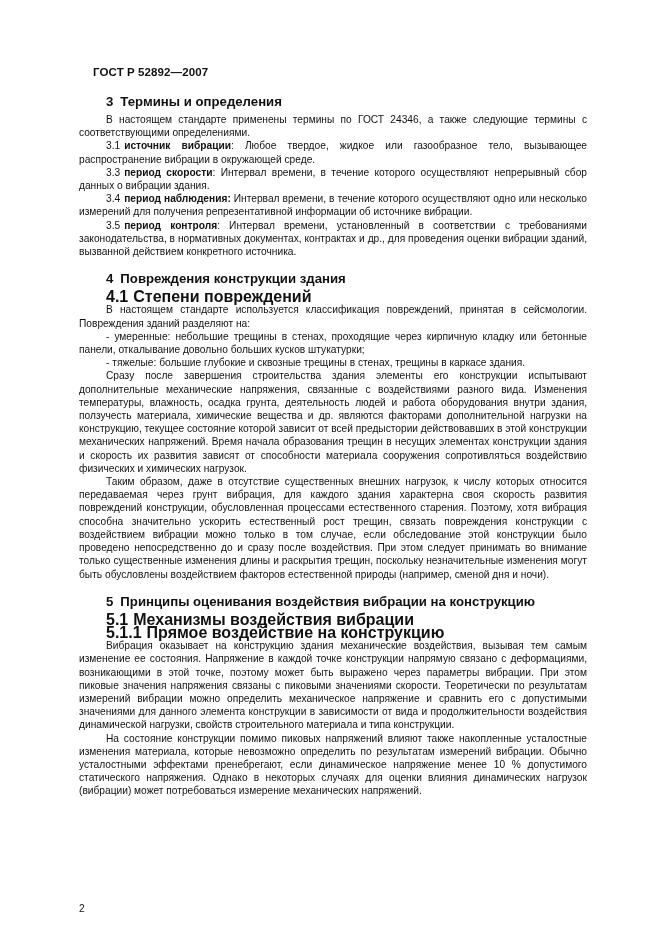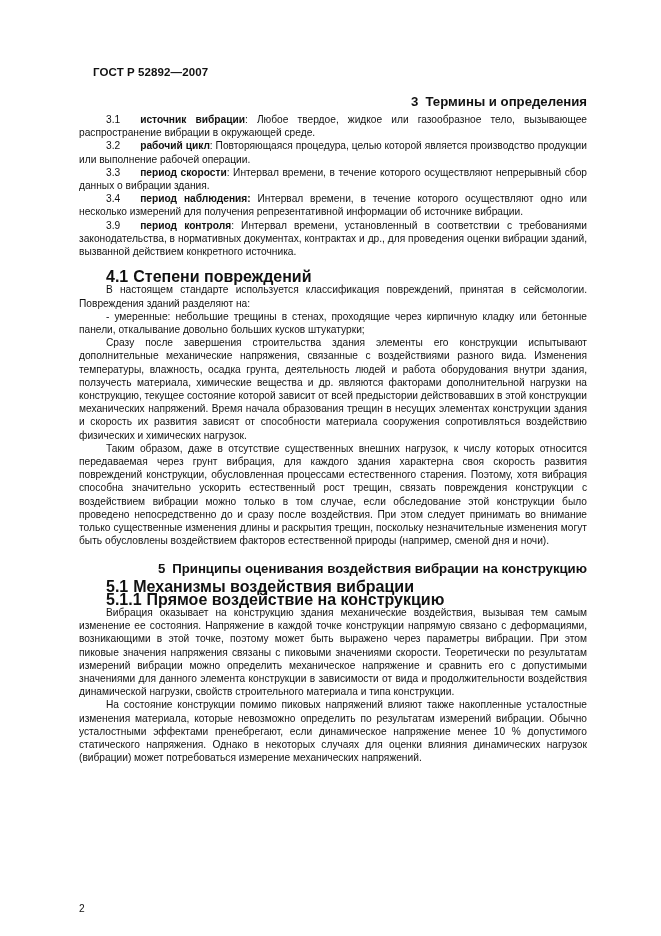--- a/index.html
+++ b/index.html
@@ -7,48 +7,50 @@
          font-family: "Liberation Sans", sans-serif; color: #111; }
   .page { position: absolute; left: 79px; top: 0; width: 508px; }
   .header { position: absolute; top: 66px; left: 14px; font-weight: bold; font-size: 11.5px; letter-spacing: 0.1px; }
   .content { position: absolute; top: 93px; left: 0; width: 508px; font-size: 10.2px; line-height: 13.2px; }
   h2 { margin: 0; font-size: 13.2px; font-weight: bold; padding-left: 27px; line-height: 17px; }
   h2 .num { margin-right: 7px; }
   h3 { margin: 0; font-size: 16px; font-weight: bold; padding-left: 27px; line-height: 13.2px; }
   h3 .num { margin-right: 5px; }
   p { margin: 0; text-align: justify; text-indent: 27px; }
   .term { font-weight: bold; }
-  .tnum { margin-right: 20px; }
+  .tnum { margin-right: 4px; }
   .sec3 { margin-top: 0; }
   .sec4 { margin-top: 12px; }
   .sec5 { margin-top: 12px; }
-  .h2gap { margin-bottom: 3px; text-align: right; }
+  .h2gap { margin-bottom: 3px; }
   .footer { position: absolute; top: 903px; left: 0; font-size: 10.2px; }
 </style>
 </head>
 <body>
 
 <div class="page">
   <div class="header">ГОСТ Р 52892—2007</div>
 
   <div class="content">
 
     <div class="sec3">
       <h2 class="h2gap"><span class="num">3</span><span>Термины и определения</span></h2>
+      <p>В настоящем стандарте применены термины по ГОСТ 24346, а также следующие термины с соответствующими определениями.</p>
       <p><span class="tnum">3.1</span><span class="term">источник вибрации</span><span>: Любое твердое, жидкое или газообразное тело, вызывающее распространение вибрации в окружающей среде.</span></p>
-      <p><span class="tnum">3.2</span><span class="term">рабочий цикл</span><span>: Повторяющаяся процедура, целью которой является производство продукции или выполнение рабочей операции.</span></p>
       <p><span class="tnum">3.3</span><span class="term">период скорости</span><span>: Интервал времени, в течение которого осуществляют непрерывный сбор данных о вибрации здания.</span></p>
       <p><span class="tnum">3.4</span><span class="term">период наблюдения:</span><span> Интервал времени, в течение которого осуществляют одно или несколько измерений для получения репрезентативной информации об источнике вибрации.</span></p>
-      <p><span class="tnum">3.9</span><span class="term">период контроля</span><span>: Интервал времени, установленный в соответствии с требованиями законодательства, в нормативных документах, контрактах и др., для проведения оценки вибрации зданий, вызванной действием конкретного источника.</span></p>
+      <p><span class="tnum">3.5</span><span class="term">период контроля</span><span>: Интервал времени, установленный в соответствии с требованиями законодательства, в нормативных документах, контрактах и др., для проведения оценки вибрации зданий, вызванной действием конкретного источника.</span></p>
     </div>
 
     <div class="sec4">
+      <h2 class="h2gap"><span class="num">4</span><span>Повреждения конструкции здания</span></h2>
       <h3><span class="num">4.1</span><span>Степени повреждений</span></h3>
       <p>В настоящем стандарте используется классификация повреждений, принятая в сейсмологии. Повреждения зданий разделяют на:</p>
       <p>- умеренные: небольшие трещины в стенах, проходящие через кирпичную кладку или бетонные панели, откалывание довольно больших кусков штукатурки;</p>
+      <p>- тяжелые: большие глубокие и сквозные трещины в стенах, трещины в каркасе здания.</p>
       <p>Сразу после завершения строительства здания элементы его конструкции испытывают дополнительные механические напряжения, связанные с воздействиями разного вида. Изменения температуры, влажность, осадка грунта, деятельность людей и работа оборудования внутри здания, ползучесть материала, химические вещества и др. являются факторами дополнительной нагрузки на конструкцию, текущее состояние которой зависит от всей предыстории действовавших в этой конструкции механических напряжений. Время начала образования трещин в несущих элементах конструкции здания и скорость их развития зависят от способности материала сооружения сопротивляться воздействию физических и химических нагрузок.</p>
       <p>Таким образом, даже в отсутствие существенных внешних нагрузок, к числу которых относится передаваемая через грунт вибрация, для каждого здания характерна своя скорость развития повреждений конструкции, обусловленная процессами естественного старения. Поэтому, хотя вибрация способна значительно ускорить естественный рост трещин, связать повреждения конструкции с воздействием вибрации можно только в том случае, если обследование этой конструкции было проведено непосредственно до и сразу после воздействия. При этом следует принимать во внимание только существенные изменения длины и раскрытия трещин, поскольку незначительные изменения могут быть обусловлены воздействием факторов естественной природы (например, сменой дня и ночи).</p>
     </div>
 
     <div class="sec5">
       <h2 class="h2gap"><span class="num">5</span><span>Принципы оценивания воздействия вибрации на конструкцию</span></h2>
       <h3><span class="num">5.1</span><span>Механизмы воздействия вибрации</span></h3>
       <h3><span class="num">5.1.1</span><span>Прямое воздействие на конструкцию</span></h3>
       <p>Вибрация оказывает на конструкцию здания механические воздействия, вызывая тем самым изменение ее состояния. Напряжение в каждой точке конструкции напрямую связано с деформациями, возникающими в этой точке, поэтому может быть выражено через параметры вибрации. При этом пиковые значения напряжения связаны с пиковыми значениями скорости. Теоретически по результатам измерений вибрации можно определить механическое напряжение и сравнить его с допустимыми значениями для данного элемента конструкции в зависимости от вида и продолжительности воздействия динамической нагрузки, свойств строительного материала и типа конструкции.</p>
       <p>На состояние конструкции помимо пиковых напряжений влияют также накопленные усталостные изменения материала, которые невозможно определить по результатам измерений вибрации. Обычно усталостными эффектами пренебрегают, если динамическое напряжение менее 10 % допустимого статического напряжения. Однако в некоторых случаях для оценки влияния динамических нагрузок (вибрации) может потребоваться измерение механических напряжений.</p>

